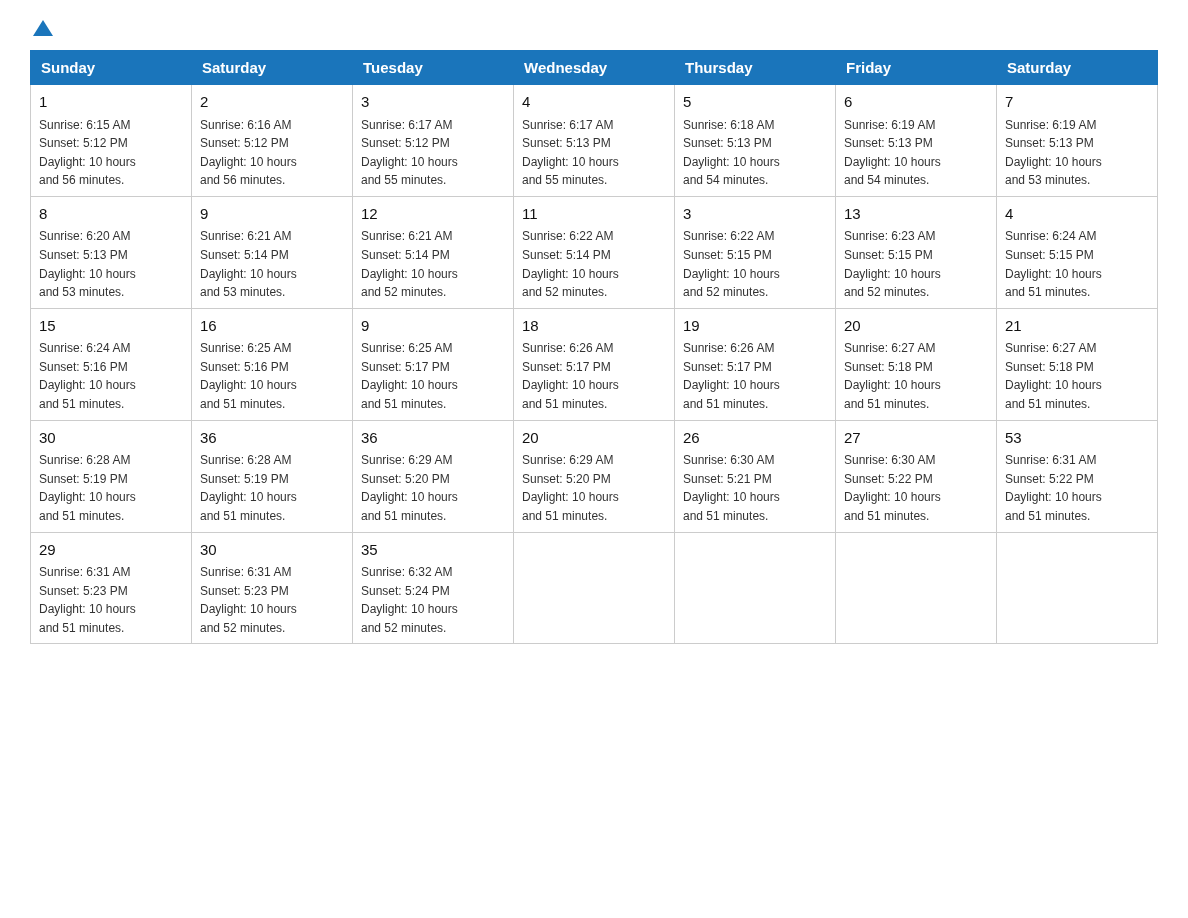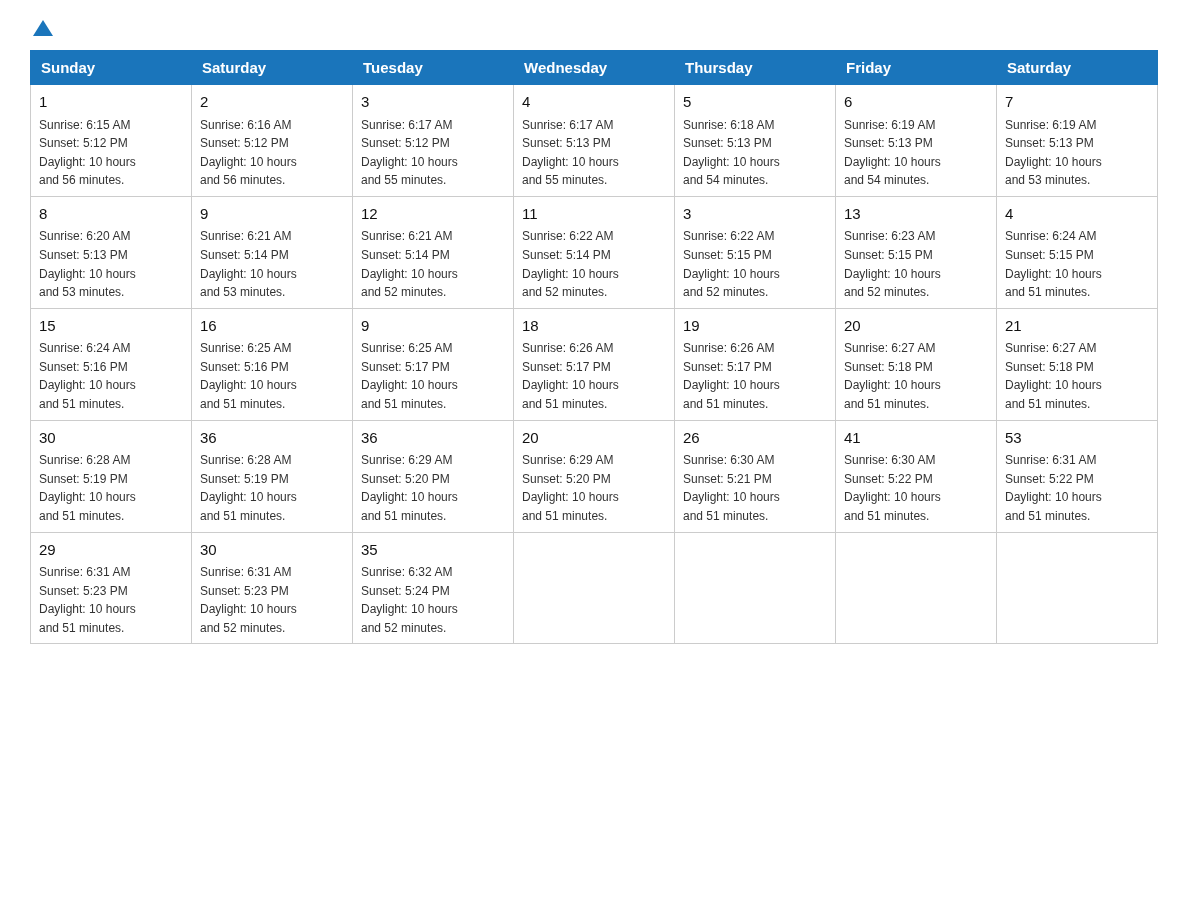--- a/index.html
+++ b/index.html
@@ -231,21 +231,21 @@
       </td>
         <td>
         <span class="day-number">20</span>
         <span class="day-info">Sunrise: 6:29 AM<br>Sunset: 5:20 PM<br>Daylight: 10 hours<br>and 51 minutes.</span>
       </td>
         <td>
         <span class="day-number">26</span>
         <span class="day-info">Sunrise: 6:30 AM<br>Sunset: 5:21 PM<br>Daylight: 10 hours<br>and 51 minutes.</span>
       </td>
         <td>
-        <span class="day-number">41</span>
+        <span class="day-number">27</span>
         <span class="day-info">Sunrise: 6:30 AM<br>Sunset: 5:22 PM<br>Daylight: 10 hours<br>and 51 minutes.</span>
       </td>
         <td>
         <span class="day-number">53</span>
         <span class="day-info">Sunrise: 6:31 AM<br>Sunset: 5:22 PM<br>Daylight: 10 hours<br>and 51 minutes.</span>
       </td>
       </tr>
       <tr class="row-divider">
         <td>
         <span class="day-number">29</span>

